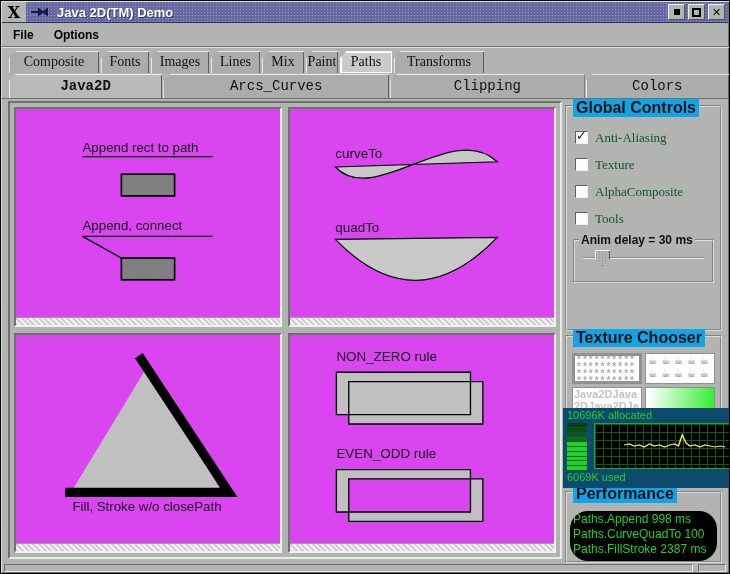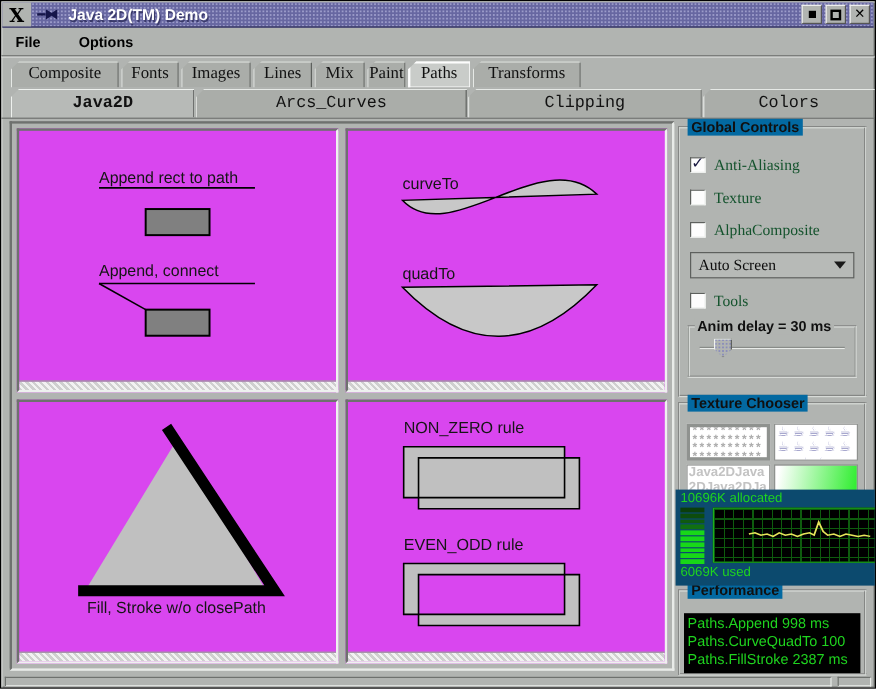--- a/index.html
+++ b/index.html
@@ -37,21 +37,21 @@
     border-right: 1px solid #555; border-bottom: 1px solid #555;
     display: flex; align-items: center; justify-content: center;
   }
   .wbtn .sq-min { width: 6px; height: 6px; background: #000; }
   .wbtn .sq-max { width: 9px; height: 9px; border: 2px solid #000; }
   .wbtn .x-glyph { font-size: 11px; font-weight: bold; color: #000; line-height: 1; }
 
   
   .menubar {
     height: 24px; display: flex; align-items: center; padding-left: 10px;
-    border-bottom: 1px solid #6e716e; box-shadow: 0 1px 0 #dfe2df; gap: 12px;
+    border-bottom: 1px solid #6e716e; box-shadow: 0 1px 0 #dfe2df;
   }
   .menu-item { font-weight: bold; font-size: 12px; color: #000; margin-right: 16px; padding: 2px 2px; }
 
   
   .tabrow1 { height: 26px; display: flex; align-items: flex-end; padding: 3px 0 0 8px; gap: 2px; }
   .tabrow2 { height: 26px; display: flex; align-items: flex-end; padding-left: 8px; gap: 1px;
              border-bottom: 1px solid #6e716e; }
   .tab {
     height: 22px; display: flex; align-items: center; justify-content: center;
     background: #aaada9; color: #111;
@@ -87,22 +87,22 @@
   }
   .surface text { font-family: "Liberation Sans", "DejaVu Sans", sans-serif; font-size: 13px; fill: #151515; }
 
   
   .sidebar { position: relative; flex: 1; height: 458px; }
   .group {
     position: absolute; left: 3px; width: 157px;
     border: 2px groove #d8dbd8; padding-top: 12px;
   }
   .group-title {
-    position: absolute; top: -8px; left: 6px; background: #0369a1; padding: 0 3px;
-    font-weight: bold; font-size: 12px; color: #101010; white-space: nowrap;
+    position: absolute; top: -8px; left: 6px; background: #0ea5e9; padding: 0 3px;
+    font-weight: bold; font-size: 16px; color: #101010; white-space: nowrap;
   }
   .g-global { top: 4px; height: 226px; }
   .g-texture { top: 234px; height: 92px; }
   .g-perf { top: 390px; height: 72px; }
 
   .cb-row { display: flex; align-items: center; margin: 10px 0 0 8px; height: 17px; }
   .cb-row:first-of-type { margin-top: 8px; }
   .checkbox {
     width: 13px; height: 13px; background: #fdfdfd; position: relative;
     border-top: 1px solid #5d605d; border-left: 1px solid #5d605d;
@@ -160,21 +160,21 @@
   .bar.br { background: #18d818; }
   .mem-graph {
     flex: 1; margin-left: 7px; height: 46px; border: 1px solid #1baf1b; position: relative;
     background-image:
       repeating-linear-gradient(to right, #0e5c0e 0 1px, rgba(0,0,0,0) 1px 8px),
       repeating-linear-gradient(to bottom, #0e5c0e 0 1px, rgba(0,0,0,0) 1px 8px);
     background-color: #000;
   }
   .mem-graph svg { position: absolute; inset: 0; width: 100%; height: 100%; }
 
-  .perf-box { margin: 6px 3px 0 3px; height: 50px; background: #000; overflow: hidden; padding: 1px 3px; }
+  .perf-box { margin: 6px 3px 0 3px; height: 50px; background: #000; overflow: hidden; padding: 1px 3px; border-radius: 18px; }
   .perf-line { color: #1fd41f; font-size: 12px; line-height: 15px; white-space: nowrap; }
 
   
   .bottom-strip { height: 14px; display: flex; align-items: center; padding: 0 3px; gap: 5px; }
   .status-cell { height: 8px; border-top: 1px solid #6e716e; border-left: 1px solid #6e716e;
     border-bottom: 1px solid #e8ebe8; border-right: 1px solid #e8ebe8; }
   .status-cell.long { flex: 1; }
   .status-cell.short { width: 28px; }
 </style>
 </head>
@@ -284,24 +284,20 @@
         </div>
         <div class="cb-row">
           <div class="checkbox"></div>
           <div class="cb-label">Texture</div>
         </div>
         <div class="cb-row">
           <div class="checkbox"></div>
           <div class="cb-label">AlphaComposite</div>
         </div>
 
-        <div class="combo">
-          <div class="combo-value">Auto Screen</div>
-          <div class="combo-arrow"></div>
-        </div>
 
         <div class="cb-row">
           <div class="checkbox"></div>
           <div class="cb-label">Tools</div>
         </div>
 
         <div class="anim-group">
           <div class="anim-title">Anim delay = 30 ms</div>
           <div class="slider">
             <div class="slider-track"></div>

